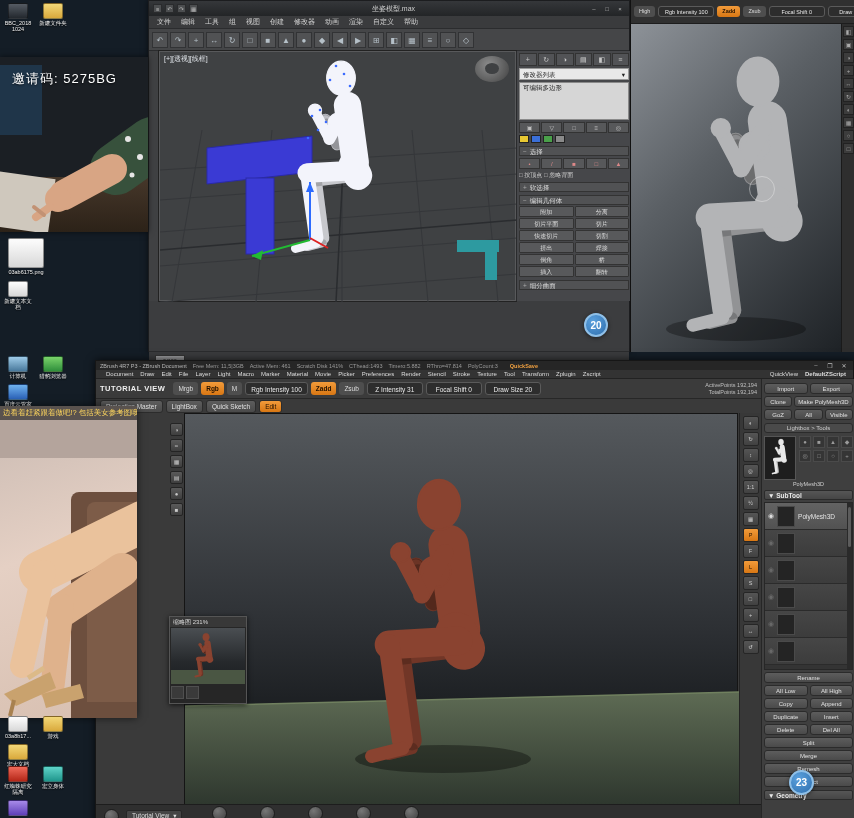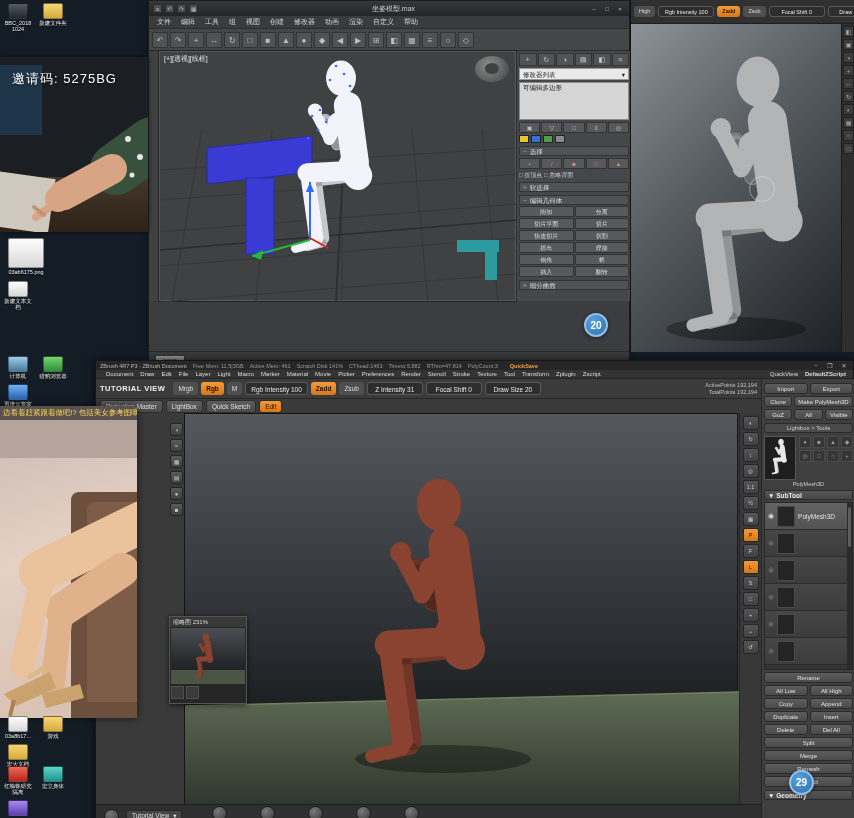--- a/index.html
+++ b/index.html
@@ -888,16 +888,16 @@
       <line x1="14" y1="294" x2="10" y2="310" stroke="#a8814f" stroke-width="4"></line>
       <line x1="28" y1="272" x2="44" y2="262" stroke="#dcba88" stroke-width="5"></line>
       <polygon points="42,288 80,278 84,292 46,302" fill="#c9a26e"></polygon>
     </svg>
   </div>
 
   <div class="w badge" style="left:584px;top:313px;width:24px;height:24px">
     <span>20</span>
   </div>
   <div class="w badge" style="left:789px;top:770px;width:25px;height:25px">
-    <span>29</span>
+    <span>23</span>
   </div>
 
 </div>
 
 </body></html>

